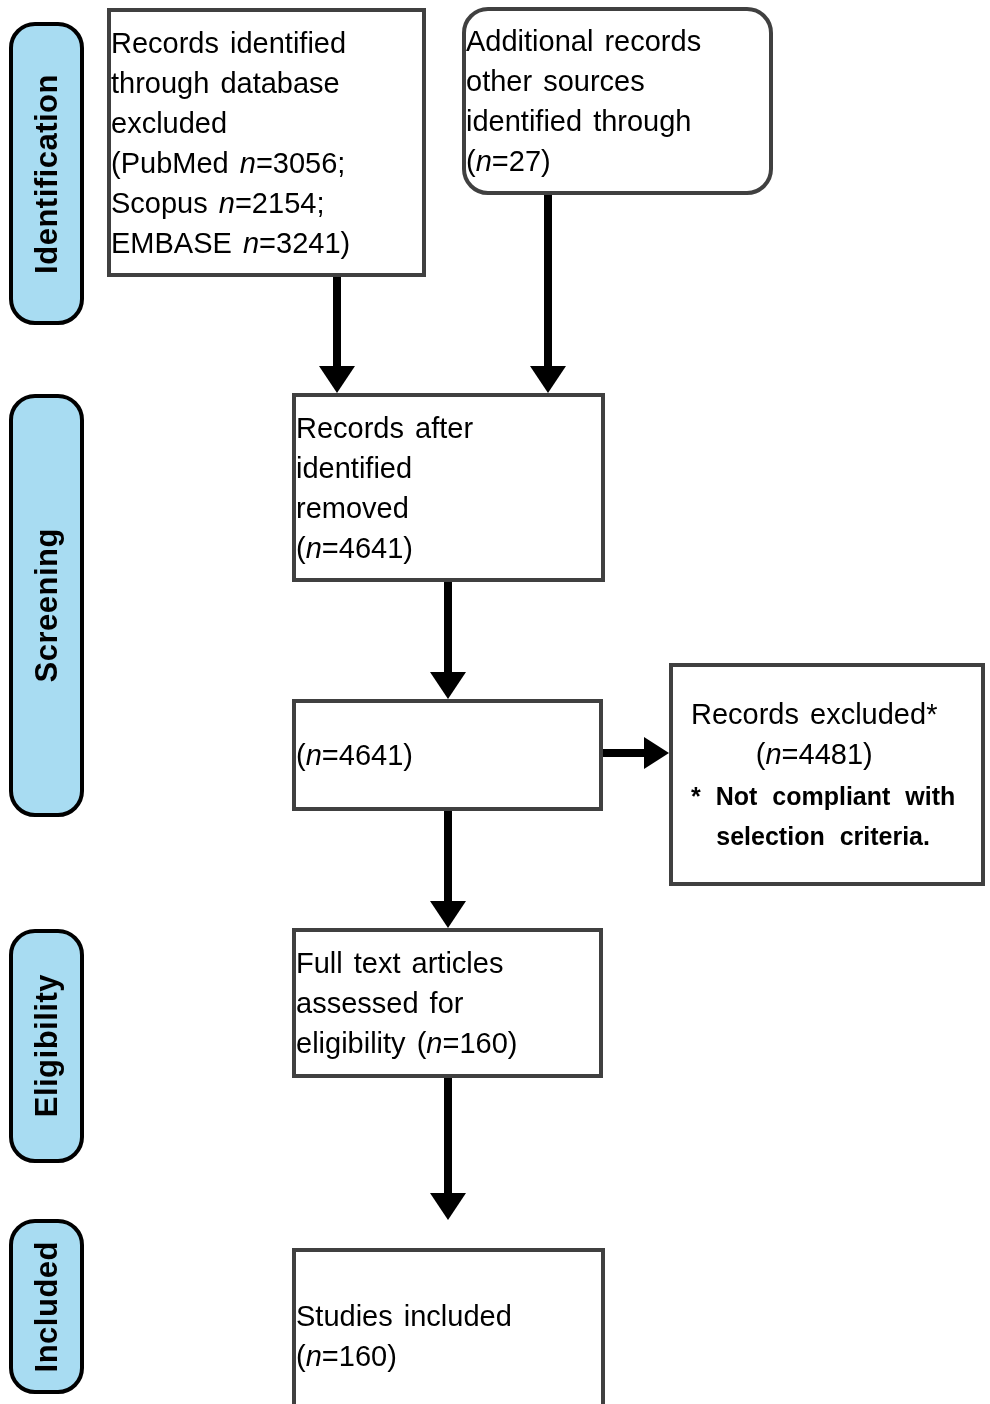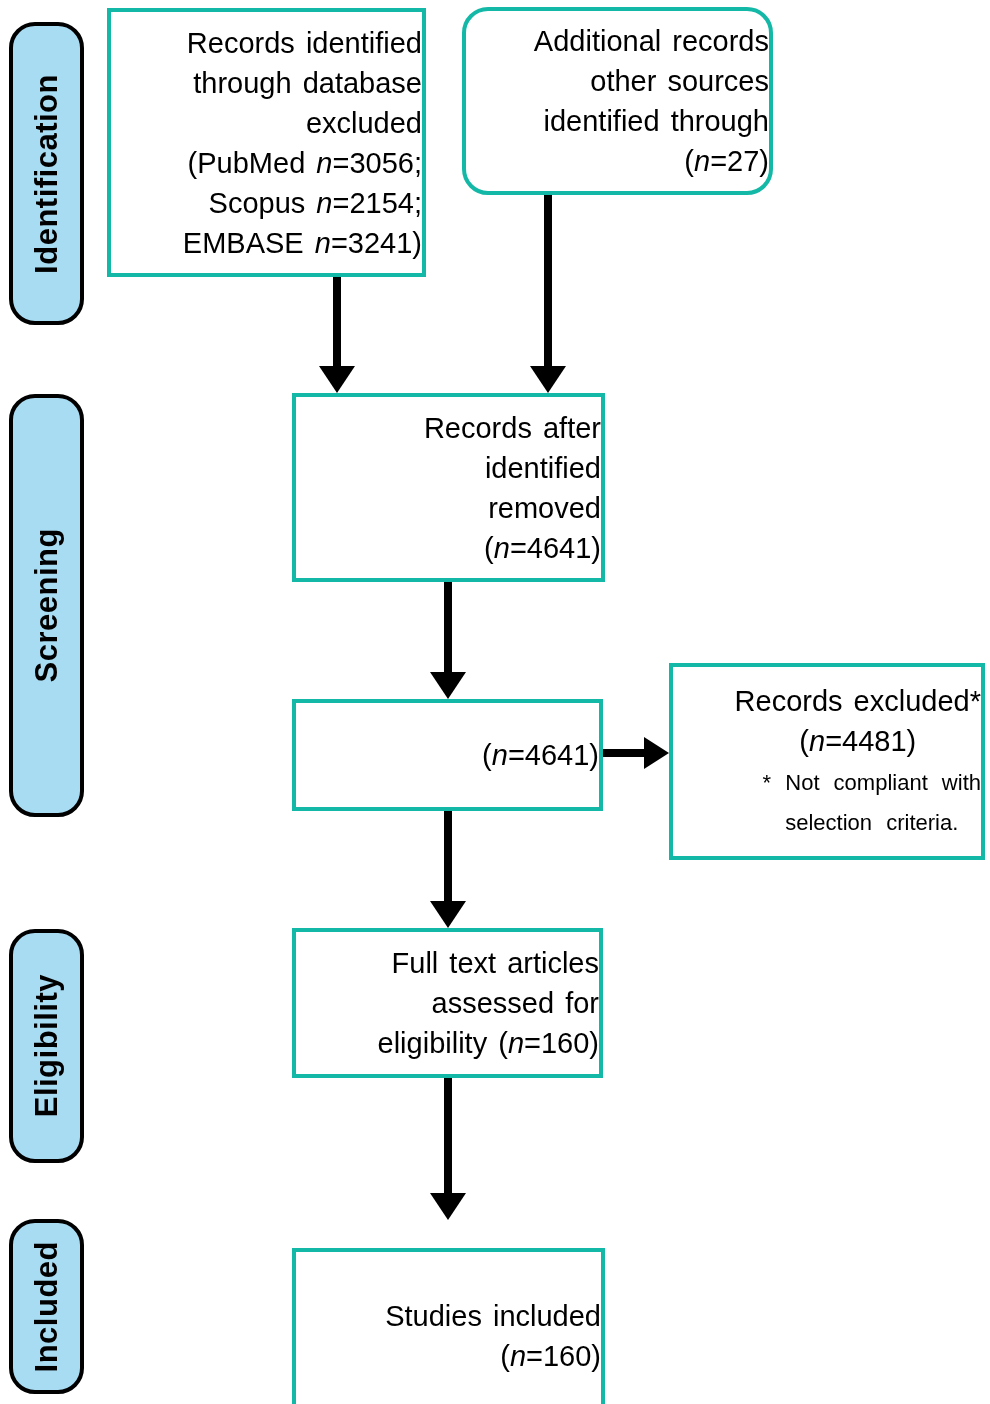--- a/index.html
+++ b/index.html
@@ -32,38 +32,39 @@
     transform: rotate(180deg);
     font-weight: bold;
     font-size: 31px;
     letter-spacing: 0.5px;
     white-space: nowrap;
   }
 
   
   .flowbox {
     position: absolute;
-    border: 4px solid #14b8a6;
+    border: 4px solid #404040;
     background: #ffffff;
     box-sizing: border-box;
     display: flex;
     flex-direction: column;
-    align-items: flex-end;
+    align-items: flex-start;
     justify-content: center;
     text-align: center;
     font-size: 29px;
     line-height: 40px;
     word-spacing: 3px;
   }
   .flowbox .line { white-space: nowrap; }
   .flowbox .footnote {
-    font-size: 22px;
+    font-size: 25px;
     line-height: 40px;
     word-spacing: 8px;
     margin-top: 2px;
+    font-weight: bold;
   }
 
   
   .varrow {
     position: absolute;
     width: 36px;
     display: flex;
     flex-direction: column;
     align-items: center;
   }
@@ -92,21 +93,21 @@
   
   #stage-identification { left: 9px;  top: 22px;   width: 75px;  height: 303px; }
   #stage-screening      { left: 9px;  top: 394px;  width: 75px;  height: 423px; }
   #stage-eligibility    { left: 9px;  top: 929px;  width: 75px;  height: 234px; }
   #stage-included       { left: 9px;  top: 1219px; width: 75px;  height: 175px; }
 
   #box-records-identified { left: 107px; top: 8px;    width: 319px; height: 269px; }
   #box-additional-records { left: 462px; top: 7px;    width: 311px; height: 188px; border-radius: 26px; }
   #box-duplicates-removed { left: 292px; top: 393px;  width: 313px; height: 189px; }
   #box-records-screened   { left: 292px; top: 699px;  width: 311px; height: 112px; }
-  #box-records-excluded   { left: 669px; top: 663px;  width: 316px; height: 197px; }
+  #box-records-excluded   { left: 669px; top: 663px;  width: 316px; height: 223px; padding-left: 18px; }
   #box-full-text          { left: 292px; top: 928px;  width: 311px; height: 150px; }
   #box-studies-included   { left: 292px; top: 1248px; width: 313px; height: 175px; }
 
   #arrow-identified-to-duplicates { left: 319px; top: 277px;  height: 116px; }
   #arrow-additional-to-duplicates { left: 530px; top: 195px;  height: 198px; }
   #arrow-duplicates-to-screened   { left: 430px; top: 582px;  height: 117px; }
   #arrow-screened-to-excluded     { left: 603px; top: 737px;  width: 66px; }
   #arrow-screened-to-fulltext     { left: 430px; top: 811px;  height: 117px; }
   #arrow-fulltext-to-included     { left: 430px; top: 1078px; height: 142px; }
 </style>

